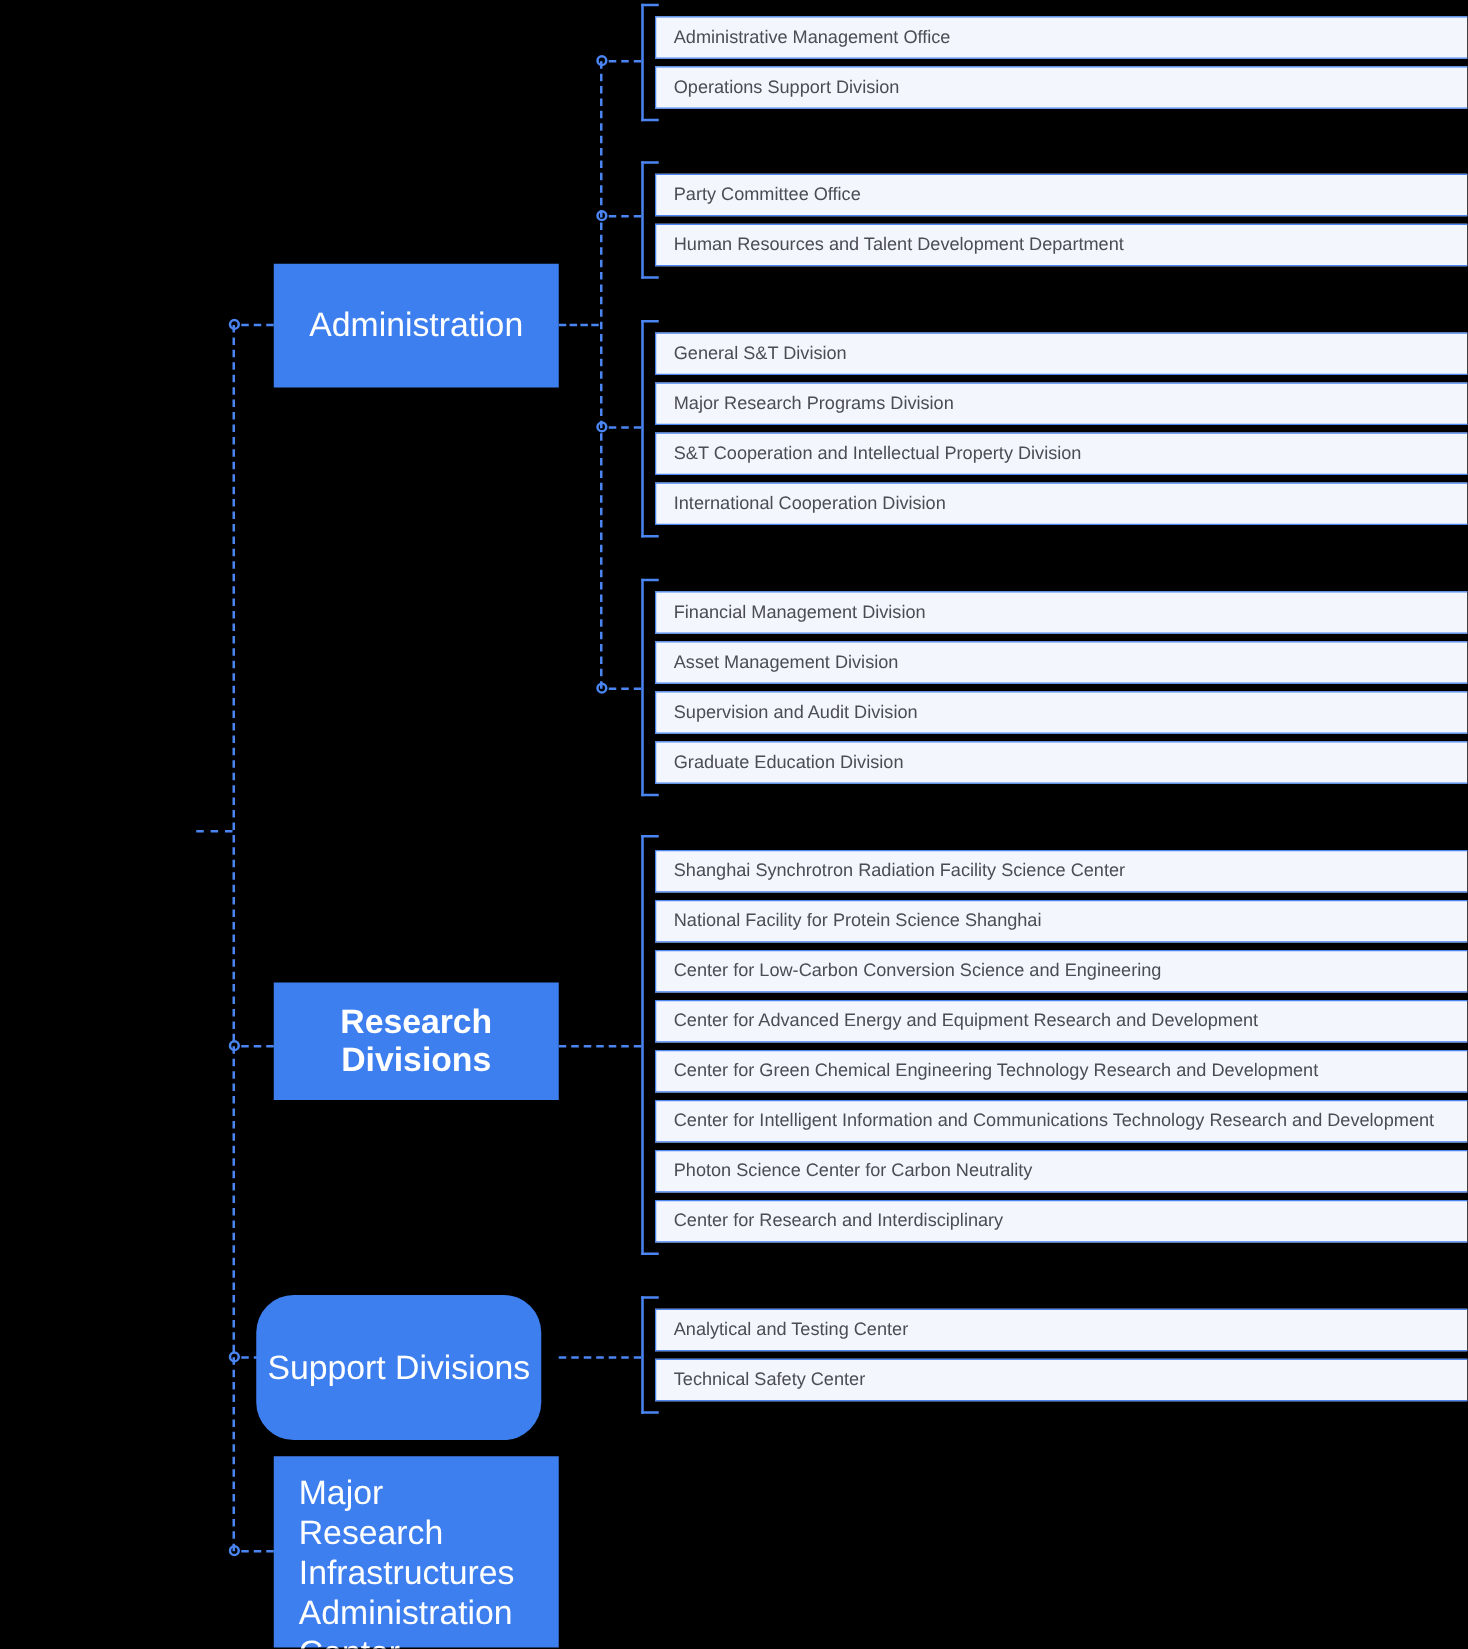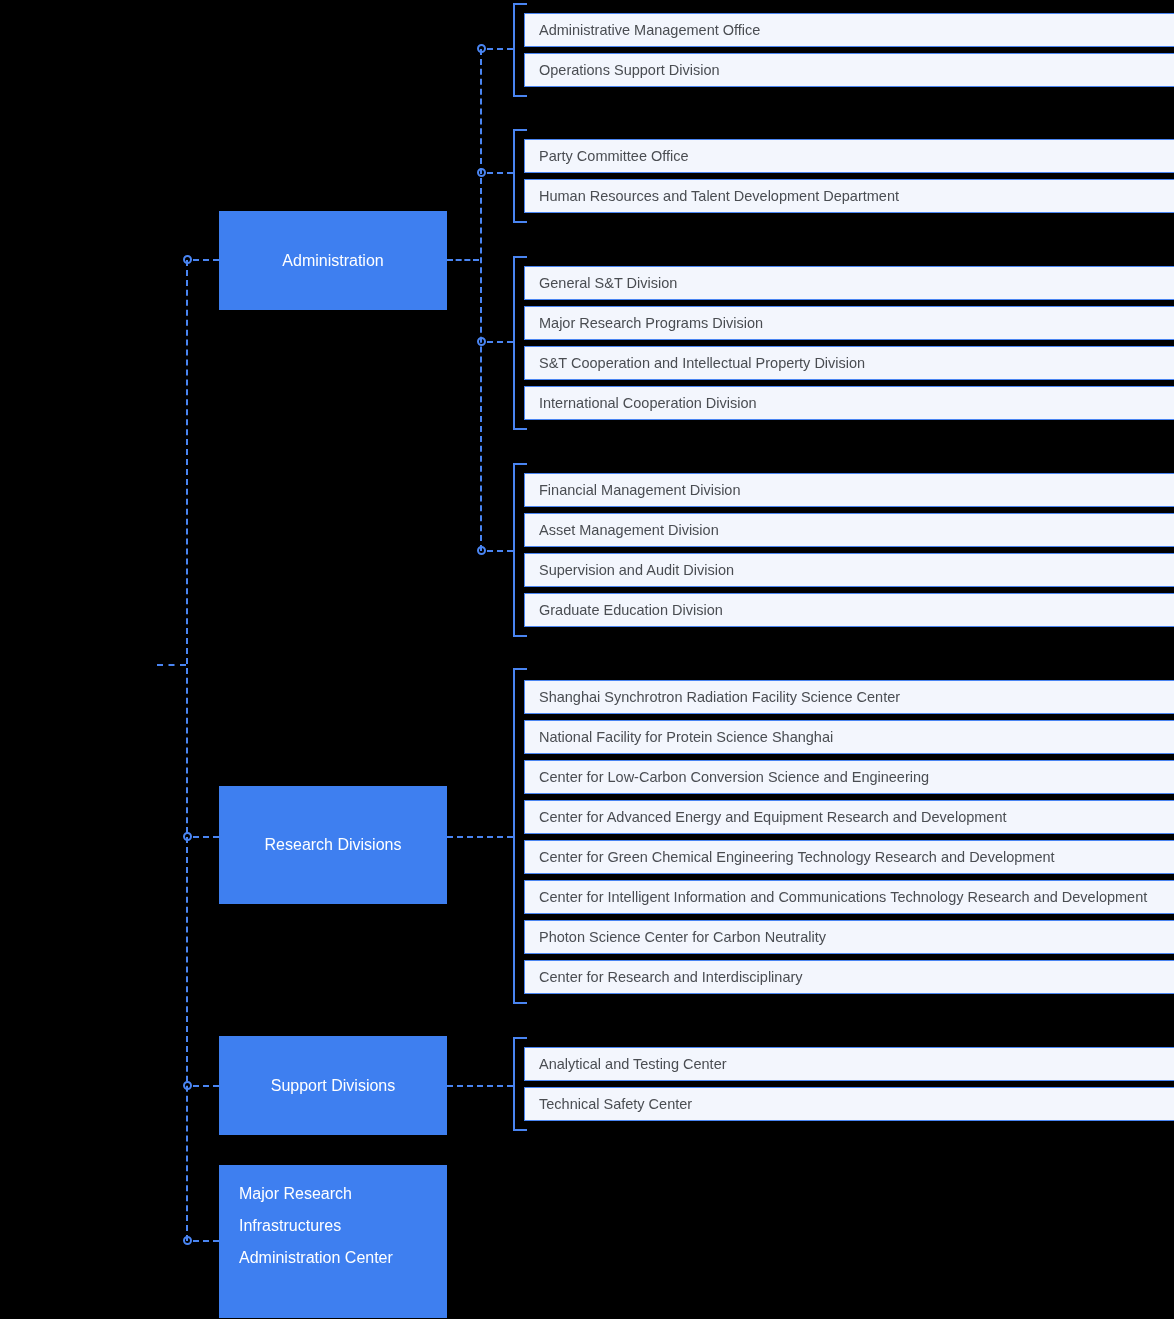--- a/index.html
+++ b/index.html
@@ -11,21 +11,21 @@
   }
   html,body{margin:0;padding:0;background:var(--background);}
   #stage{
     position:relative;width:1174px;height:1319px;overflow:hidden;
     background:var(--background);
     font-family:"Liberation Sans","DejaVu Sans",sans-serif;
   }
   .node{
     position:absolute;background:var(--node-blue);color:#ffffff;
     display:flex;align-items:center;justify-content:center;
-    font-size:16px;text-align:center;
+    font-size:27px;text-align:center;
   }
   .root-node{font-weight:bold;font-size:23px;letter-spacing:.5px;}
   .node-multiline{
     align-items:flex-start;justify-content:flex-start;text-align:left;
     padding:13px 0 0 20px;box-sizing:border-box;line-height:32px;
   }
   .node-multiline .wrap{width:170px;}
   .leaf{
     position:absolute;left:524px;width:652px;height:34px;box-sizing:border-box;
     background:var(--leaf-fill);border:1px solid var(--line-blue);
@@ -87,24 +87,24 @@
   <div class="bracket" style="top:129px;height:94px;"></div>
   <div class="bracket" style="top:256px;height:174px;"></div>
   <div class="bracket" style="top:463px;height:174px;"></div>
   <div class="bracket" style="top:668px;height:336px;"></div>
   <div class="bracket" style="top:1037px;height:94px;"></div>
 
 
   <div class="node" style="left:219px;top:211px;width:228px;height:99px;">
     <span>Administration</span>
   </div>
-  <div class="node" style="left:219px;top:786px;width:228px;height:118px;">
+  <div class="node" style="left:219px;top:786px;width:228px;height:94px;font-weight:bold;">
     <span>Research Divisions</span>
   </div>
-  <div class="node" style="left:219px;top:1036px;width:228px;height:99px;">
+  <div class="node" style="left:205px;top:1036px;width:228px;height:116px;border-radius:30px;">
     <span>Support Divisions</span>
   </div>
   <div class="node node-multiline" style="left:219px;top:1165px;width:228px;height:153px;">
     <span class="wrap">Major Research Infrastructures Administration Center</span>
   </div>
 
   <div class="leaf" style="top:13px;">Administrative Management Office</div>
   <div class="leaf" style="top:53px;">Operations Support Division</div>
 
   <div class="leaf" style="top:139px;">Party Committee Office</div>

